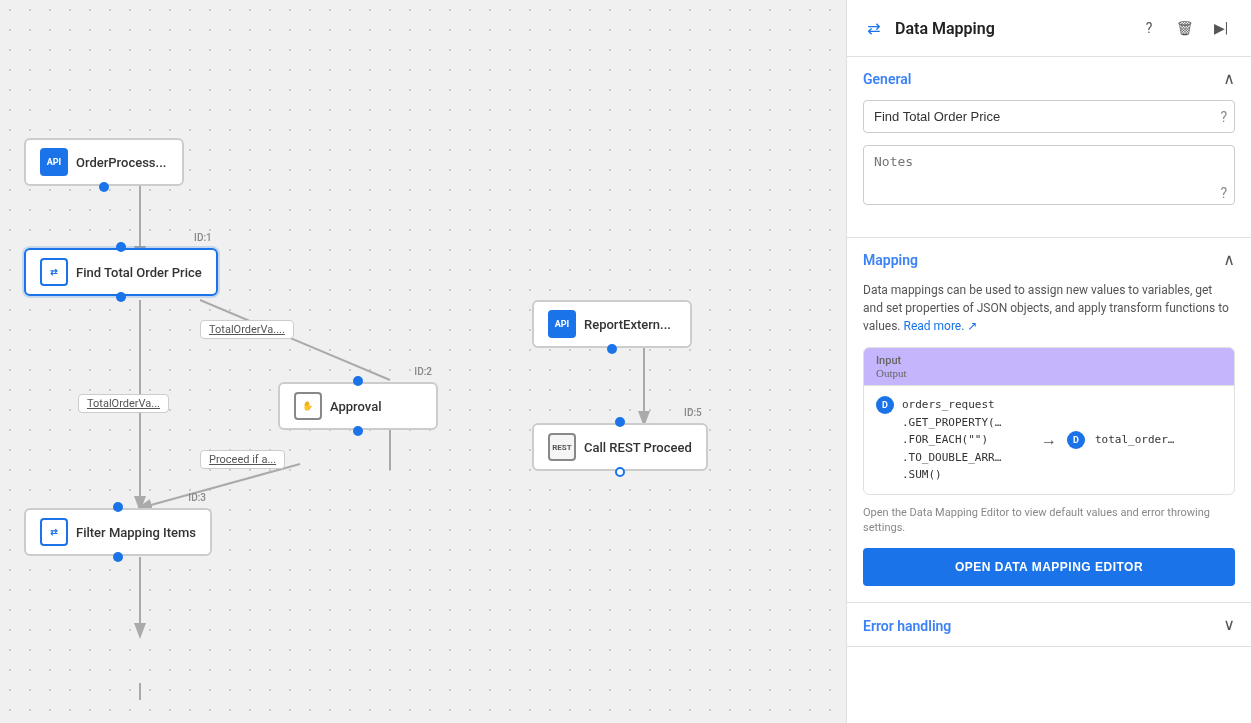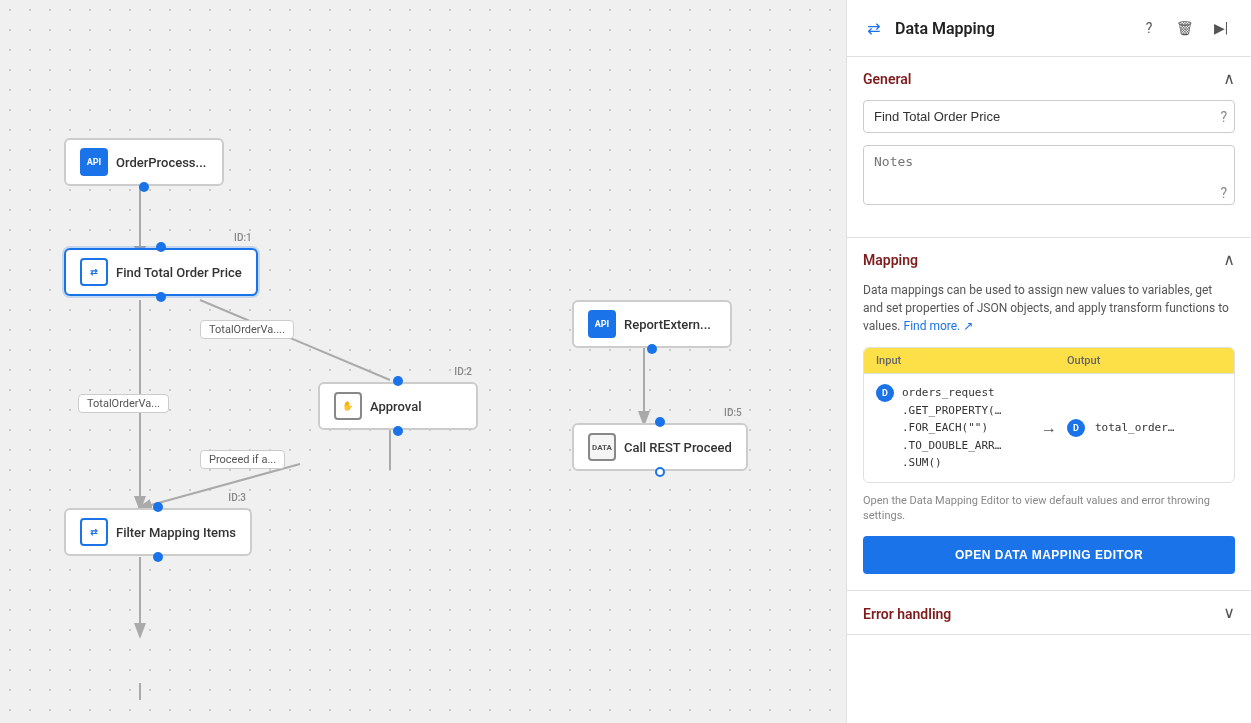--- a/index.html
+++ b/index.html
@@ -26,21 +26,20 @@
       position: absolute;
       border-radius: 6px;
       display: flex;
       align-items: center;
       gap: 8px;
       font-size: 13px;
       font-weight: 500;
       color: #333;
       cursor: pointer;
       user-select: none;
-      margin-left: 40px;
     }
 
     .node-box {
       background: white;
       border: 2px solid #ccc;
       border-radius: 6px;
       display: flex;
       align-items: center;
       gap: 8px;
       padding: 8px 14px;
@@ -95,20 +94,21 @@
     
     .edge-label {
       position: absolute;
       background: white;
       border: 1px solid #ccc;
       border-radius: 4px;
       padding: 2px 8px;
       font-size: 11px;
       color: #555;
       white-space: nowrap;
+      text-decoration: underline;
     }
 
     svg.edges {
       position: absolute;
       top: 0; left: 0;
       width: 100%; height: 100%;
       pointer-events: none;
     }
 
     
@@ -172,21 +172,21 @@
       display: flex;
       align-items: center;
       justify-content: space-between;
       padding: 12px 16px;
       cursor: pointer;
     }
 
     .section-title {
       font-size: 14px;
       font-weight: 600;
-      color: #7f1d1d;
+      color: #3b82f6;
     }
 
     .section-content {
       padding: 0 16px 16px;
     }
 
     .field-group {
       margin-bottom: 12px;
     }
 
@@ -262,41 +262,43 @@
 
     .mapping-table {
       border: 1px solid #e0e0e0;
       border-radius: 6px;
       overflow: hidden;
       margin-bottom: 10px;
     }
 
     .mapping-table-header {
       display: flex;
-      background: #fde047;
+      background: #c4b5fd;
       border-bottom: 1px solid #e0e0e0;
       padding: 6px 12px;
+      flex-direction: column;
     }
 
     .mapping-col-input {
       flex: 1;
       font-size: 11px;
       color: #666;
       font-weight: 500;
     }
 
     .mapping-col-arrow {
       width: 36px;
     }
 
     .mapping-col-output {
       flex: 1;
       font-size: 11px;
       color: #666;
       font-weight: 500;
+      font-family: Liberation Serif, serif;
     }
 
     .mapping-row {
       display: flex;
       align-items: center;
       padding: 10px 12px;
     }
 
     .mapping-input-cell {
       flex: 1;
@@ -455,21 +457,21 @@
     <div class="node-box">
       <div class="node-icon api">API</div>
       <span>ReportExtern...</span>
     </div>
     <div class="dot dot-blue" style="left:50%; bottom:-6px; transform:translateX(-50%);"></div>
   </div>
 
   <div class="flow-node" style="left:532px; top:423px;">
     <div class="node-box">
       <span class="node-id">ID:5</span>
-      <div class="node-icon rest">DATA</div>
+      <div class="node-icon rest">REST</div>
       <span>Call REST Proceed</span>
     </div>
     <div class="dot dot-blue" style="left:50%; top:-6px; transform:translateX(-50%);"></div>
     <div class="dot dot-white" style="left:50%; bottom:-6px; transform:translateX(-50%);"></div>
   </div>
 
 </div>
 
 <div id="panel">
 
@@ -505,21 +507,21 @@
   </div>
 
   <div class="section">
     <div class="section-header">
       <span class="section-title">Mapping</span>
       <span class="chevron-up">∧</span>
     </div>
     <div class="section-content">
       <p class="mapping-desc">
         <span>Data mappings can be used to assign new values to variables, get and set properties of JSON objects, and apply transform functions to values.</span>
-        <a href="#">Find more. ↗</a>
+        <a href="#">Read more. ↗</a>
       </p>
 
       <div class="mapping-table">
         <div class="mapping-table-header">
           <div class="mapping-col-input">Input</div>
           <div class="mapping-col-arrow"></div>
           <div class="mapping-col-output">Output</div>
         </div>
         <div class="mapping-row">
           <div class="mapping-input-cell">

